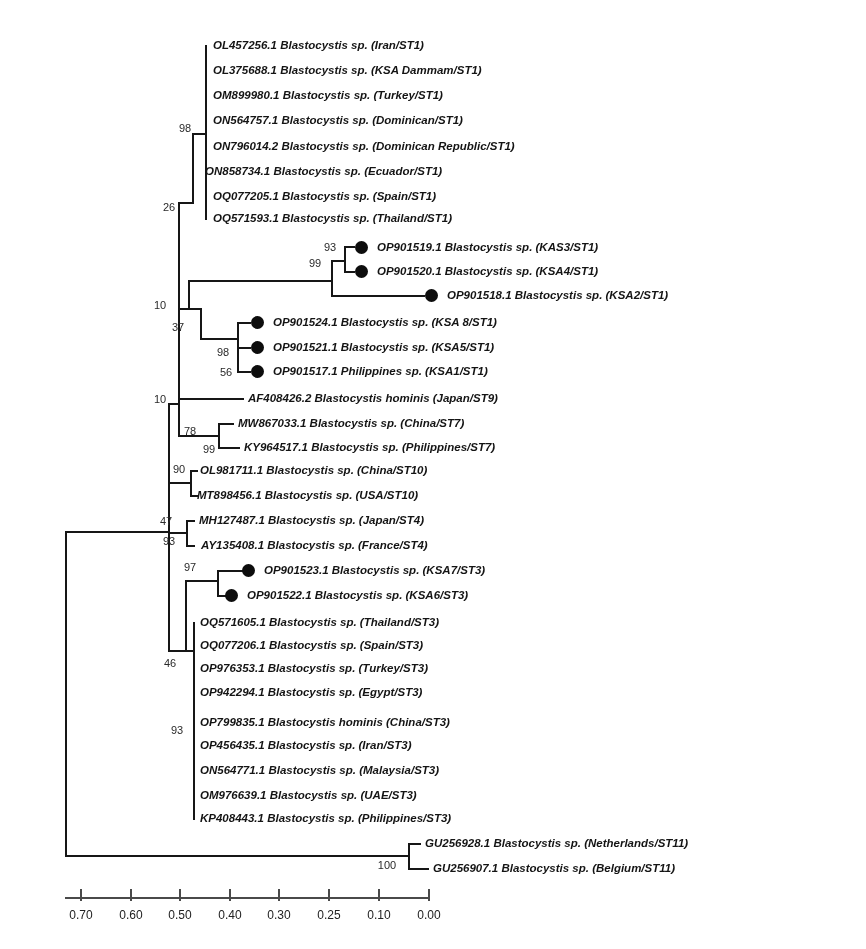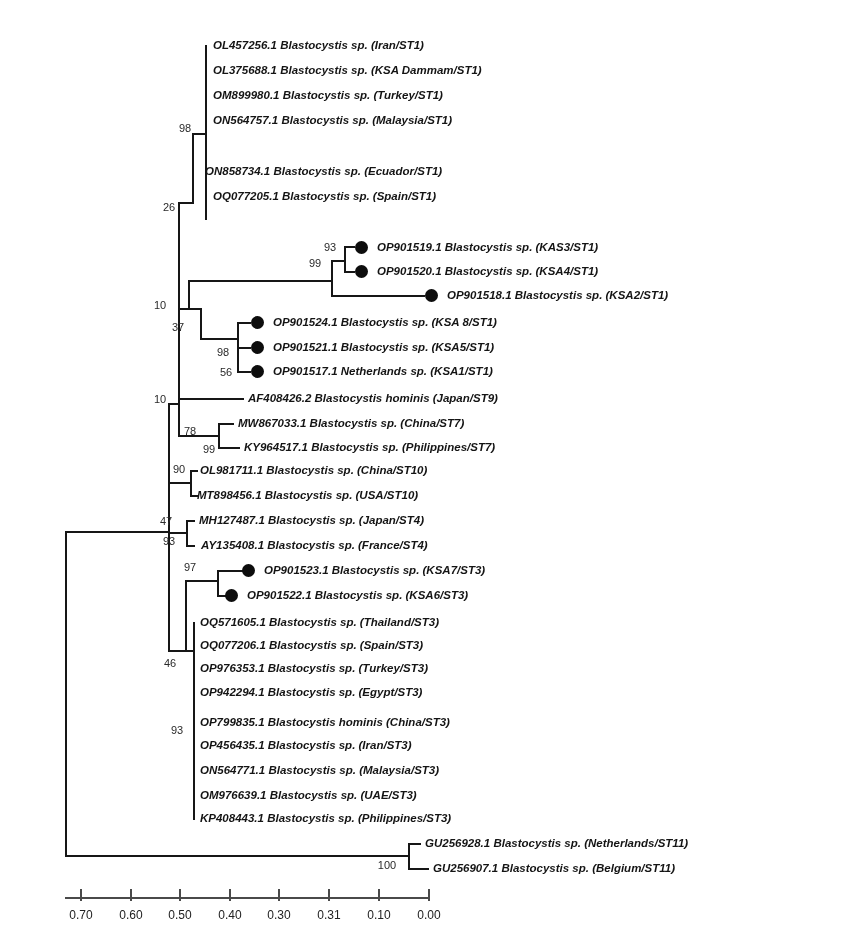--- a/index.html
+++ b/index.html
@@ -78,34 +78,36 @@
     <div class="seg" style="left: 217px; top: 570px; width: 26px; height: 2px; background: rgb(22, 22, 22);"></div>
     <div class="seg" style="left: 217px; top: 595px; width: 9px; height: 2px; background: rgb(22, 22, 22);"></div>
     <div class="seg" style="left: 193px; top: 622px; width: 2px; height: 198px; background: rgb(22, 22, 22);"></div>
     <div class="seg" style="left: 65px; top: 855px; width: 345px; height: 2px; background: rgb(22, 22, 22);"></div>
     <div class="seg" style="left: 408px; top: 843px; width: 2px; height: 27px; background: rgb(22, 22, 22);"></div>
     <div class="seg" style="left: 408px; top: 843px; width: 13px; height: 2px; background: rgb(22, 22, 22);"></div>
     <div class="seg" style="left: 408px; top: 868px; width: 21px; height: 2px; background: rgb(22, 22, 22);"></div>
     <div class="taxon" style="left: 213px; top: 38px;">OL457256.1 Blastocystis sp. (Iran/ST1)</div>
     <div class="taxon" style="left: 213px; top: 63px;">OL375688.1 Blastocystis sp. (KSA Dammam/ST1)</div>
     <div class="taxon" style="left: 213px; top: 88px;">OM899980.1 Blastocystis sp. (Turkey/ST1)</div>
-    <div class="taxon" style="left: 213px; top: 113px;">ON564757.1 Blastocystis sp. (Malaysia/ST1)</div>
+    <div class="taxon" style="left: 213px; top: 113px;">ON564757.1 Blastocystis sp. (Dominican/ST1)</div>
+    <div class="taxon" style="left: 213px; top: 139px;">ON796014.2 Blastocystis sp. (Dominican Republic/ST1)</div>
     <div class="taxon" style="left: 205px; top: 164px;">ON858734.1 Blastocystis sp. (Ecuador/ST1)</div>
     <div class="taxon" style="left: 213px; top: 189px;">OQ077205.1 Blastocystis sp. (Spain/ST1)</div>
+    <div class="taxon" style="left: 213px; top: 211px;">OQ571593.1 Blastocystis sp. (Thailand/ST1)</div>
     <div class="taxon" style="left: 377px; top: 240px;">OP901519.1 Blastocystis sp. (KAS3/ST1)</div>
     <div class="dot" style="left: 355px; top: 241px; background: rgb(13, 13, 13);"></div>
     <div class="taxon" style="left: 377px; top: 264px;">OP901520.1 Blastocystis sp. (KSA4/ST1)</div>
     <div class="dot" style="left: 355px; top: 265px; background: rgb(13, 13, 13);"></div>
     <div class="taxon" style="left: 447px; top: 288px;">OP901518.1 Blastocystis sp. (KSA2/ST1)</div>
     <div class="dot" style="left: 425px; top: 289px; background: rgb(13, 13, 13);"></div>
     <div class="taxon" style="left: 273px; top: 315px;">OP901524.1 Blastocystis sp. (KSA 8/ST1)</div>
     <div class="dot" style="left: 251px; top: 316px; background: rgb(13, 13, 13);"></div>
     <div class="taxon" style="left: 273px; top: 340px;">OP901521.1 Blastocystis sp. (KSA5/ST1)</div>
     <div class="dot" style="left: 251px; top: 341px; background: rgb(13, 13, 13);"></div>
-    <div class="taxon" style="left: 273px; top: 364px;">OP901517.1 Netherlands sp. (KSA1/ST1)</div>
+    <div class="taxon" style="left: 273px; top: 364px;">OP901517.1 Philippines sp. (KSA1/ST1)</div>
     <div class="dot" style="left: 251px; top: 365px; background: rgb(13, 13, 13);"></div>
     <div class="taxon" style="left: 248px; top: 391px;">AF408426.2 Blastocystis hominis (Japan/ST9)</div>
     <div class="taxon" style="left: 238px; top: 416px; text-align: center;">MW867033.1 Blastocystis sp. (China/ST7)</div>
     <div class="taxon" style="left: 244px; top: 440px;">KY964517.1 Blastocystis sp. (Philippines/ST7)</div>
     <div class="taxon" style="left: 200px; top: 463px;">OL981711.1 Blastocystis sp. (China/ST10)</div>
     <div class="taxon" style="left: 197px; top: 488px;">MT898456.1 Blastocystis sp. (USA/ST10)</div>
     <div class="taxon" style="left: 199px; top: 513px;">MH127487.1 Blastocystis sp. (Japan/ST4)</div>
     <div class="taxon" style="left: 201px; top: 538px;">AY135408.1 Blastocystis sp. (France/ST4)</div>
     <div class="taxon" style="left: 264px; top: 563px;">OP901523.1 Blastocystis sp. (KSA7/ST3)</div>
     <div class="dot" style="left: 242px; top: 564px; background: rgb(13, 13, 13);"></div>
@@ -181,18 +183,18 @@
     <div class="scale-label" style="left: 81px; top: 908px;">0.70</div>
     <div class="scale-tick" style="left: 130px; top: 889px; height: 12px;"></div>
     <div class="scale-label" style="left: 131px; top: 908px;">0.60</div>
     <div class="scale-tick" style="left: 179px; top: 889px; height: 12px;"></div>
     <div class="scale-label" style="left: 180px; top: 908px;">0.50</div>
     <div class="scale-tick" style="left: 229px; top: 889px; height: 12px;"></div>
     <div class="scale-label" style="left: 230px; top: 908px;">0.40</div>
     <div class="scale-tick" style="left: 278px; top: 889px; height: 12px;"></div>
     <div class="scale-label" style="left: 279px; top: 908px;">0.30</div>
     <div class="scale-tick" style="left: 328px; top: 889px; height: 12px;"></div>
-    <div class="scale-label" style="left: 329px; top: 908px;">0.31</div>
+    <div class="scale-label" style="left: 329px; top: 908px;">0.25</div>
     <div class="scale-tick" style="left: 378px; top: 889px; height: 12px;"></div>
     <div class="scale-label" style="left: 379px; top: 908px;">0.10</div>
     <div class="scale-tick" style="left: 428px; top: 889px; height: 12px;"></div>
     <div class="scale-label" style="left: 429px; top: 908px;">0.00</div>
   </div>
 
 </body></html>

